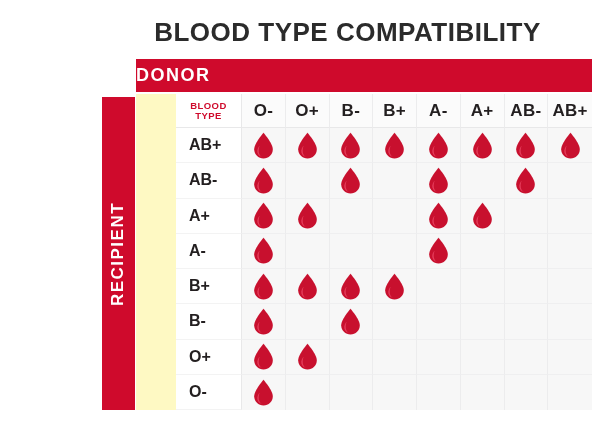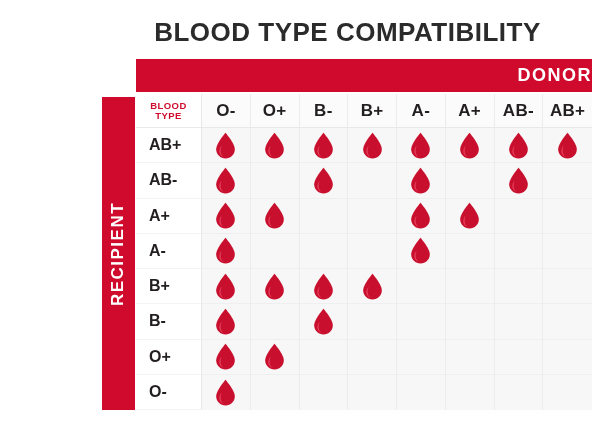--- a/index.html
+++ b/index.html
@@ -38,21 +38,21 @@
   
   .donor-bar {
     position: absolute;
     left: 92px;
     top: 59px;
     width: 456px;
     height: 33px;
     background: #cf0a2c;
     display: flex;
     align-items: center;
-    justify-content: flex-end;
+    justify-content: flex-start;
   }
   .donor-bar .donor-label {
     color: #ffffff;
     font-size: 18px;
     font-weight: bold;
     letter-spacing: 1.5px;
   }
 
   
   .recipient-bar {
@@ -79,20 +79,21 @@
   .matrix {
     position: absolute;
     left: 92px;
     top: 94px;
     width: 456px;
     height: 316px;
     background: #fef9c3;
     display: grid;
     grid-template-columns: 66px repeat(8, 1fr);
     grid-template-rows: 34px repeat(8, 1fr);
+    padding-left: 40px;
   }
 
   .cell {
     position: relative;
     border-right: 1px solid #ececed;
     border-bottom: 1px solid #efeff0;
     display: flex;
     align-items: center;
     justify-content: center;
     background: #f7f7f7;

